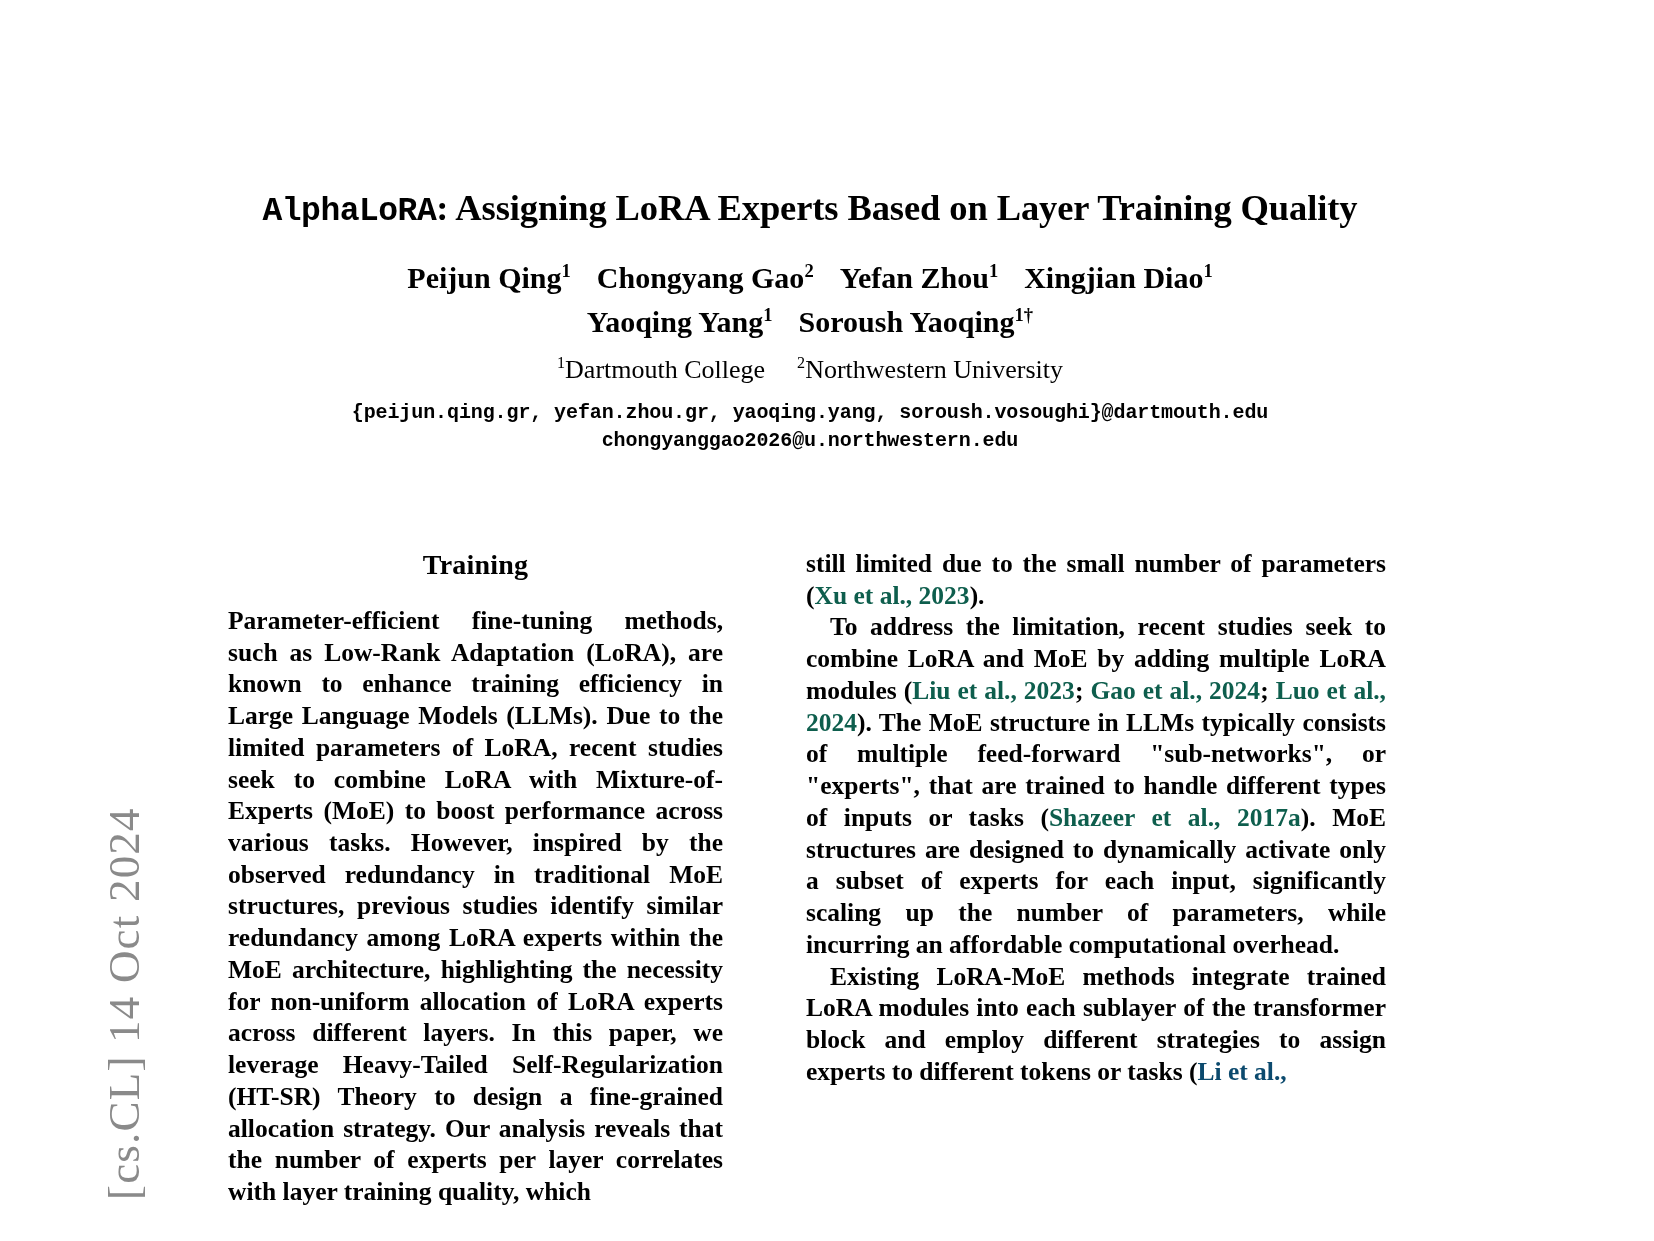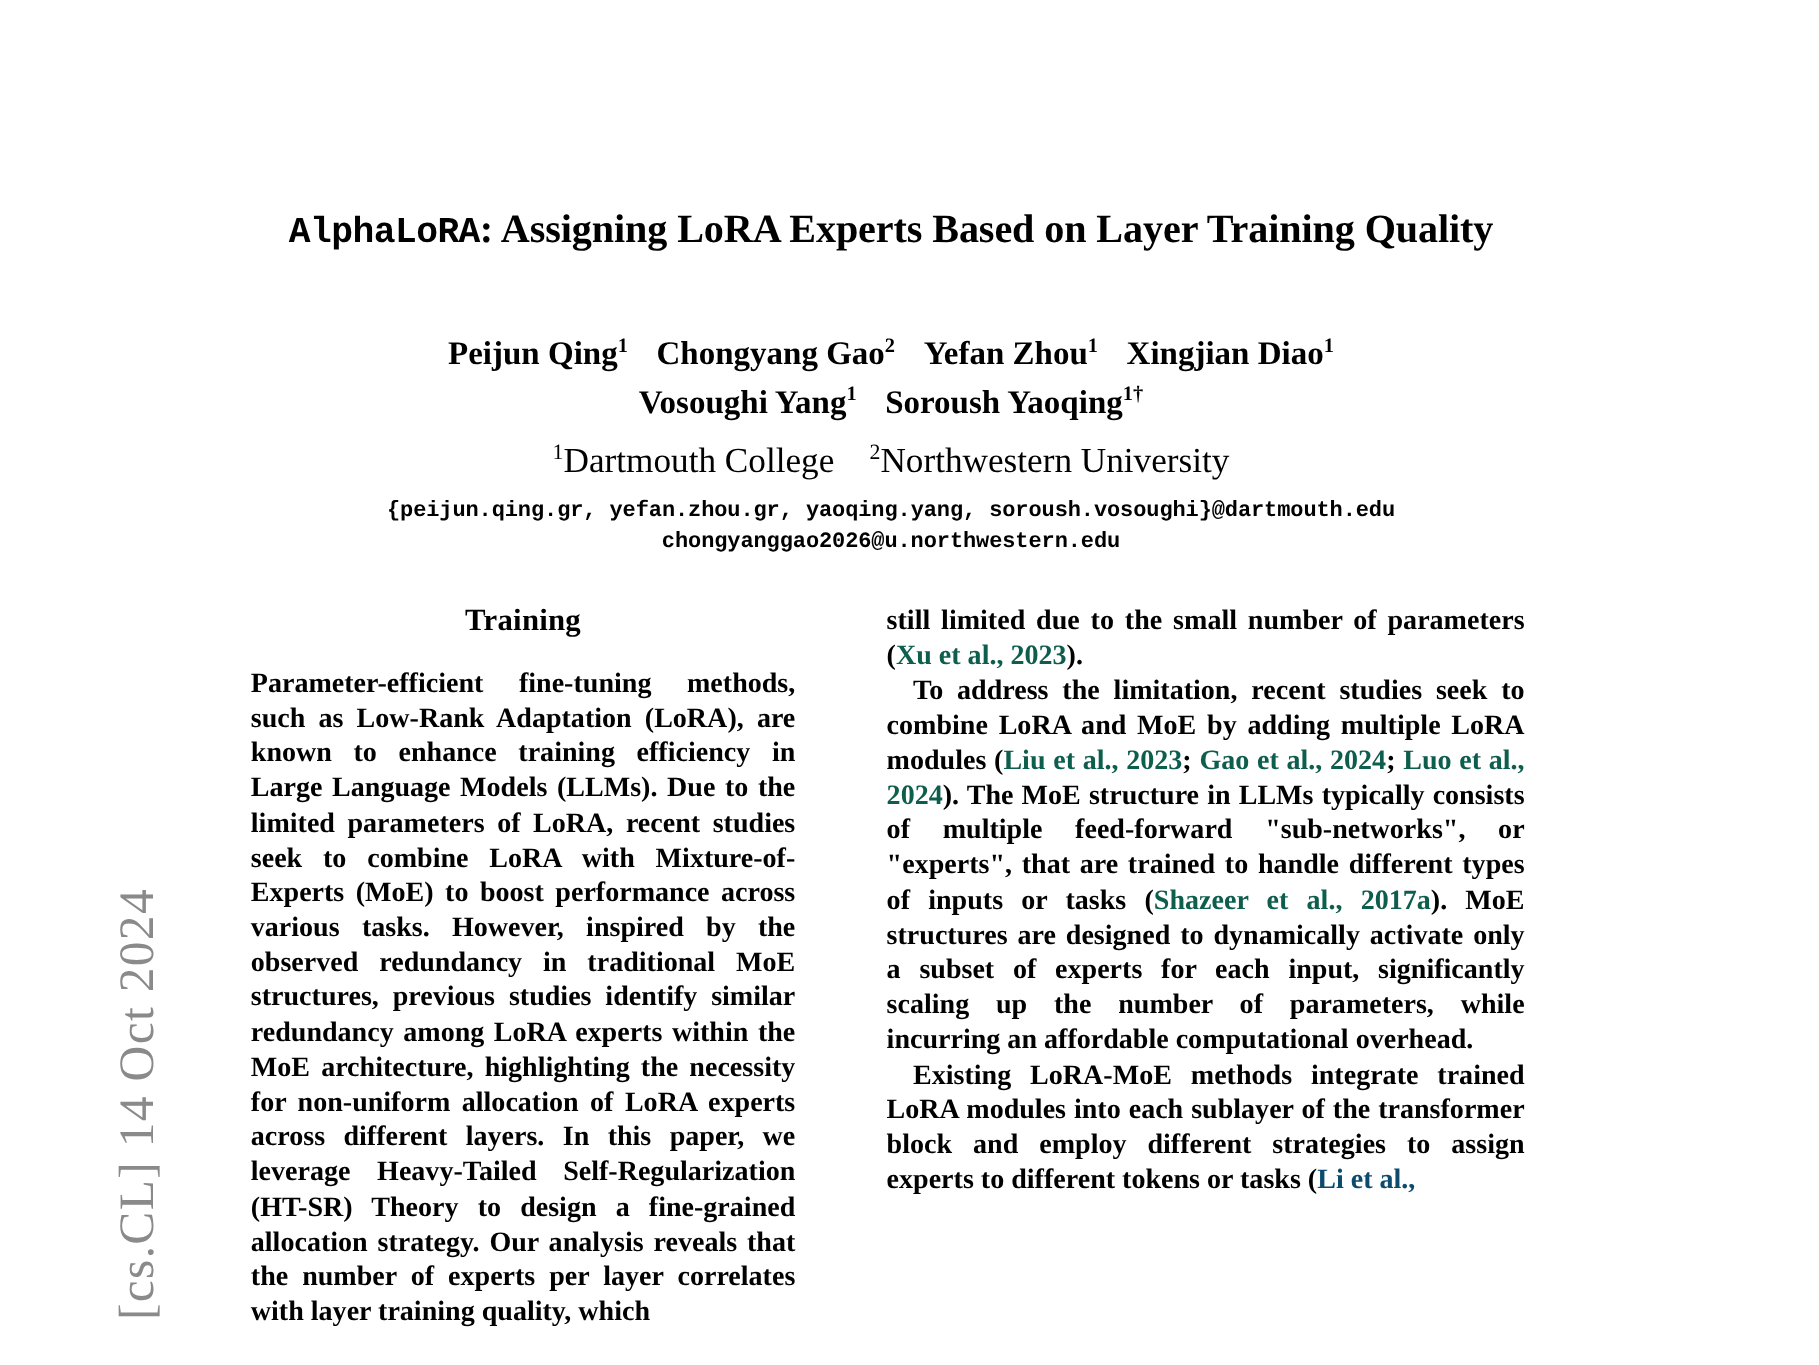--- a/index.html
+++ b/index.html
@@ -62,21 +62,21 @@
     margin: 0;
   }
   #paper-title .mono {
     font-family: "Liberation Mono", "DejaVu Sans Mono", monospace;
     font-weight: bold;
     font-size: 33px;
     letter-spacing: -0.5px;
   }
 
   #author-rows {
-    margin-top: 68px;
+    margin-top: 24px;
     font-size: 30px;
     font-weight: bold;
     line-height: 1.47;
   }
   .author-row {
     white-space: nowrap;
   }
   .author {
     display: inline-block;
     margin: 0 13px;
@@ -84,21 +84,21 @@
   .author sup, .affil sup {
     font-size: 0.62em;
     font-weight: normal;
     vertical-align: super;
     line-height: 0;
   }
   .author sup { font-weight: bold; }
 
   #affiliation-row {
     margin-top: 8px;
-    font-size: 32px;
+    font-size: 26px;
     font-weight: normal;
     line-height: 1.4;
   }
   .affil {
     display: inline-block;
     margin: 0 16px;
   }
 
   #email-block {
     margin-top: 10px;
@@ -160,21 +160,21 @@
 
   <div id="header-block">
 
     <h1 id="paper-title"><span class="mono">AlphaLoRA</span><span>: Assigning LoRA Experts Based on Layer Training Quality</span></h1>
 
     <div id="author-rows">
       <div class="author-row">
         <span class="author"><span>Peijun Qing</span><sup>1</sup></span><span class="author"><span>Chongyang Gao</span><sup>2</sup></span><span class="author"><span>Yefan Zhou</span><sup>1</sup></span><span class="author"><span>Xingjian Diao</span><sup>1</sup></span>
       </div>
       <div class="author-row">
-        <span class="author"><span>Vosoughi Yang</span><sup>1</sup></span><span class="author"><span>Soroush Yaoqing</span><sup>1†</sup></span>
+        <span class="author"><span>Yaoqing Yang</span><sup>1</sup></span><span class="author"><span>Soroush Yaoqing</span><sup>1†</sup></span>
       </div>
 
       <div id="affiliation-row">
         <span class="affil"><sup>1</sup><span>Dartmouth College</span></span><span class="affil"><sup>2</sup><span>Northwestern University</span></span>
       </div>
 
       <div id="email-block">
         <div>{peijun.qing.gr, yefan.zhou.gr, yaoqing.yang, soroush.vosoughi}@dartmouth.edu</div>
         <div>chongyanggao2026@u.northwestern.edu</div>
       </div>

